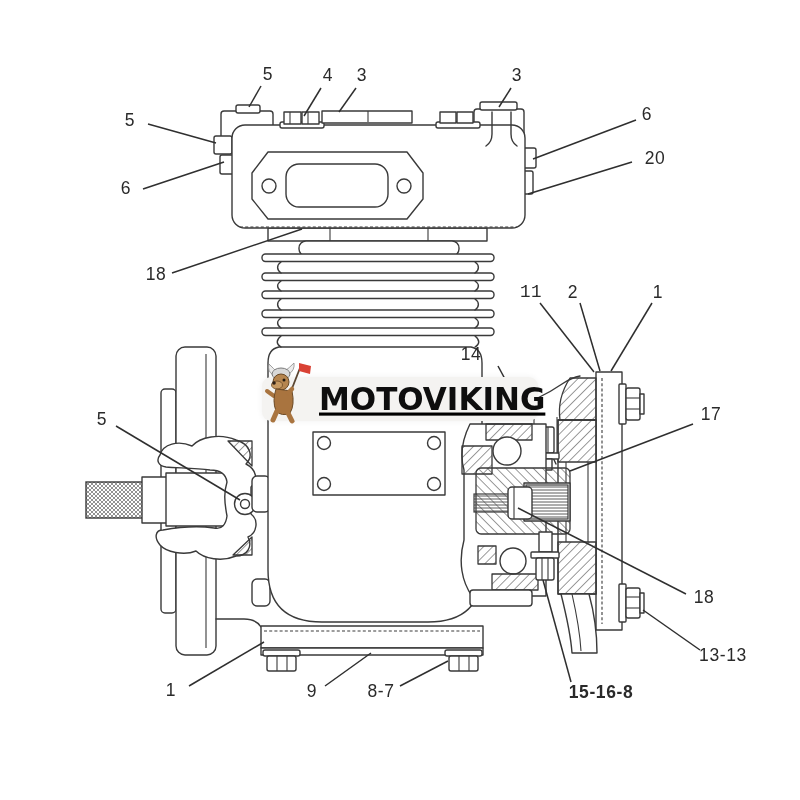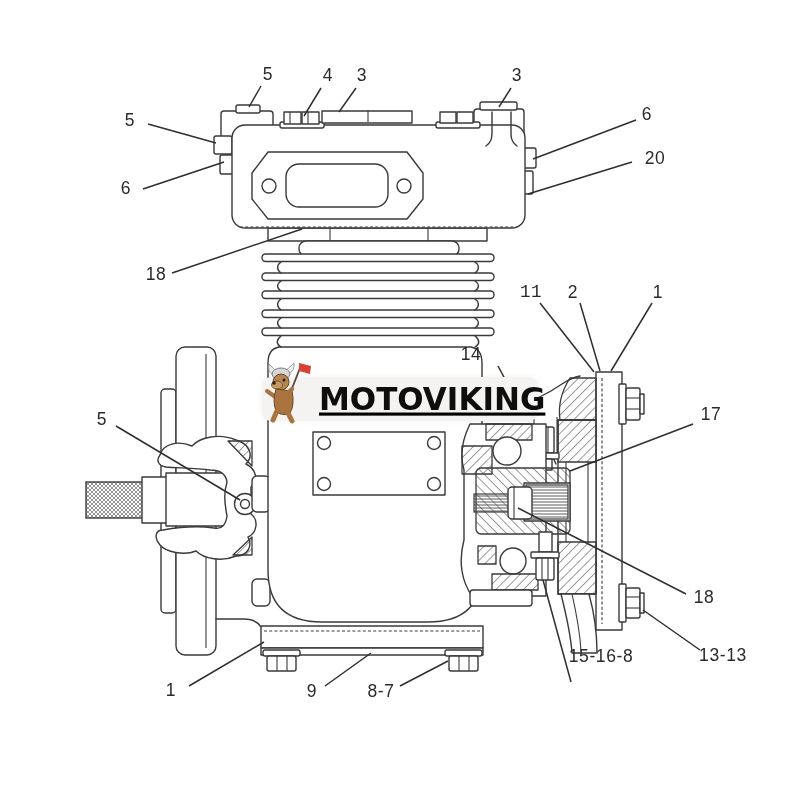--- a/index.html
+++ b/index.html
@@ -266,18 +266,18 @@
       <div class="part-label" style="left: 647px; top: 158px; margin-left: 8px;">20</div>
       <div class="part-label" style="left: 156px; top: 274px;">18</div>
       <div class="part-label" style="left: 531px; top: 292px; font-family: Liberation Mono, monospace;">11</div>
       <div class="part-label" style="left: 573px; top: 292px;">2</div>
       <div class="part-label" style="left: 658px; top: 292px;">1</div>
       <div class="part-label" style="left: 471px; top: 354px;">14</div>
       <div class="part-label" style="left: 711px; top: 414px;">17</div>
       <div class="part-label" style="left: 102px; top: 419px;">5</div>
       <div class="part-label" style="left: 704px; top: 597px;">18</div>
       <div class="part-label" style="left: 723px; top: 655px;">13-13</div>
-      <div class="part-label" style="left: 601px; top: 656px;">15-16-8</div>
+      <div class="part-label" style="left: 601px; top: 692px; font-weight: bold;">15-16-8</div>
       <div class="part-label" style="left: 171px; top: 690px;">1</div>
       <div class="part-label" style="left: 312px; top: 691px;">9</div>
       <div class="part-label" style="left: 381px; top: 691px; text-align: right;">8-7</div>
     </div>
 </div>
 
 </body></html>

